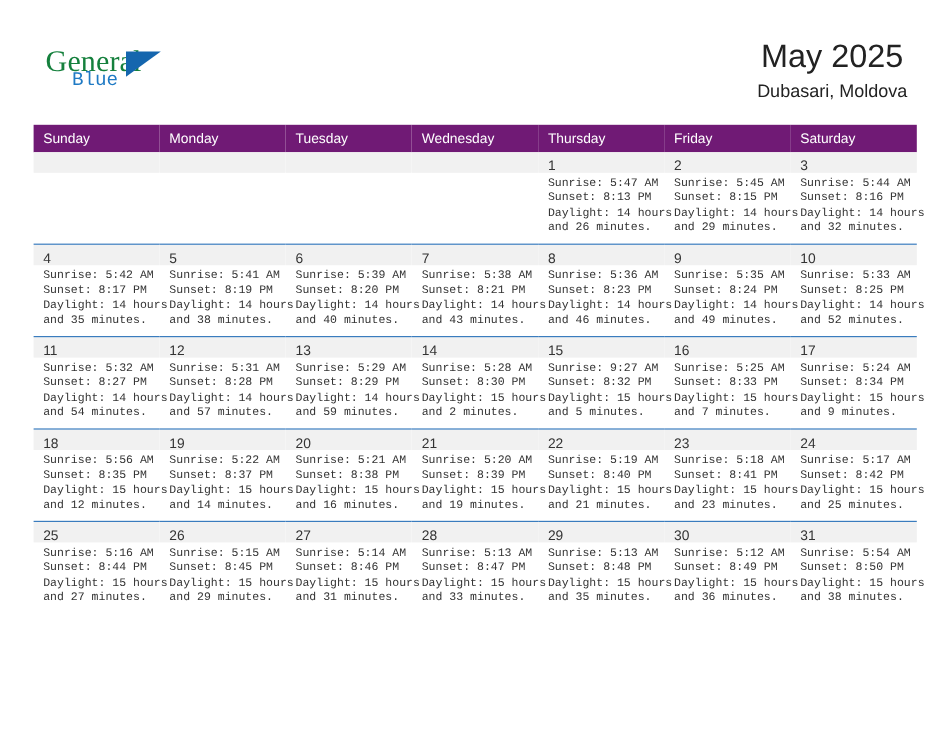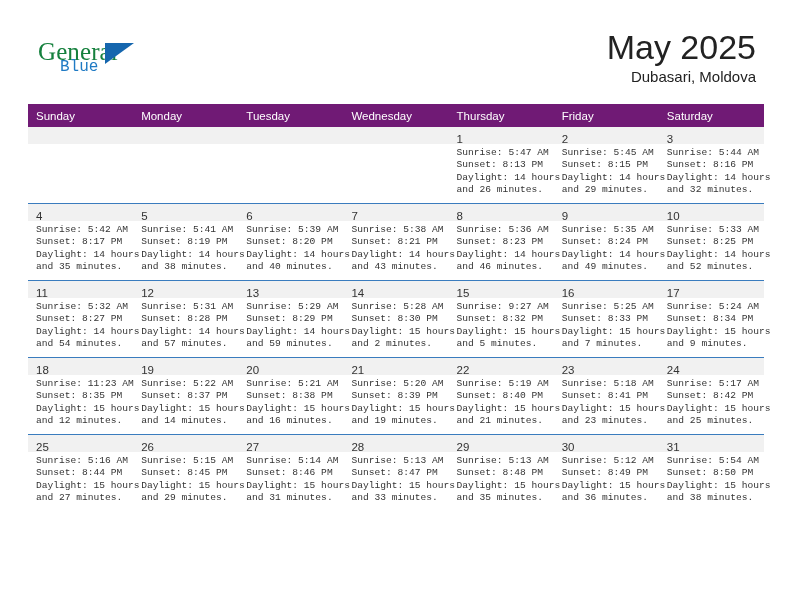--- a/index.html
+++ b/index.html
@@ -63,21 +63,21 @@
     border-bottom: 21px solid transparent;
   }
 
   .title-block {
     position: absolute;
     right: 36px;
     top: 30px;
     text-align: right;
   }
   .month-title {
-    font-size: 34px;
+    font-size: 27px;
     color: #222222;
     line-height: 34px;
     white-space: nowrap;
     text-align: center;
   }
   .location-subtitle {
     font-size: 15px;
     color: #222222;
     line-height: 22px;
     margin-top: 2px;
@@ -348,21 +348,21 @@
                 <div class="cell-line">Sunset: 8:34 PM</div>
                 <div class="cell-line">Daylight: 15 hours</div>
                 <div class="cell-line">and 9 minutes.</div>
               </div>
             </td>
           </tr>
           <tr class="week-row">
             <td class="">
               <div class="daynum-band"><span class="daynum">18</span></div>
               <div class="cell-body">
-                <div class="cell-line">Sunrise: 11:23 AM</div>
+                <div class="cell-line">Sunrise: 5:56 AM</div>
                 <div class="cell-line">Sunset: 8:35 PM</div>
                 <div class="cell-line">Daylight: 15 hours</div>
                 <div class="cell-line">and 12 minutes.</div>
               </div>
             </td>
             <td class="">
               <div class="daynum-band"><span class="daynum">19</span></div>
               <div class="cell-body">
                 <div class="cell-line">Sunrise: 5:22 AM</div>
                 <div class="cell-line">Sunset: 8:37 PM</div>

